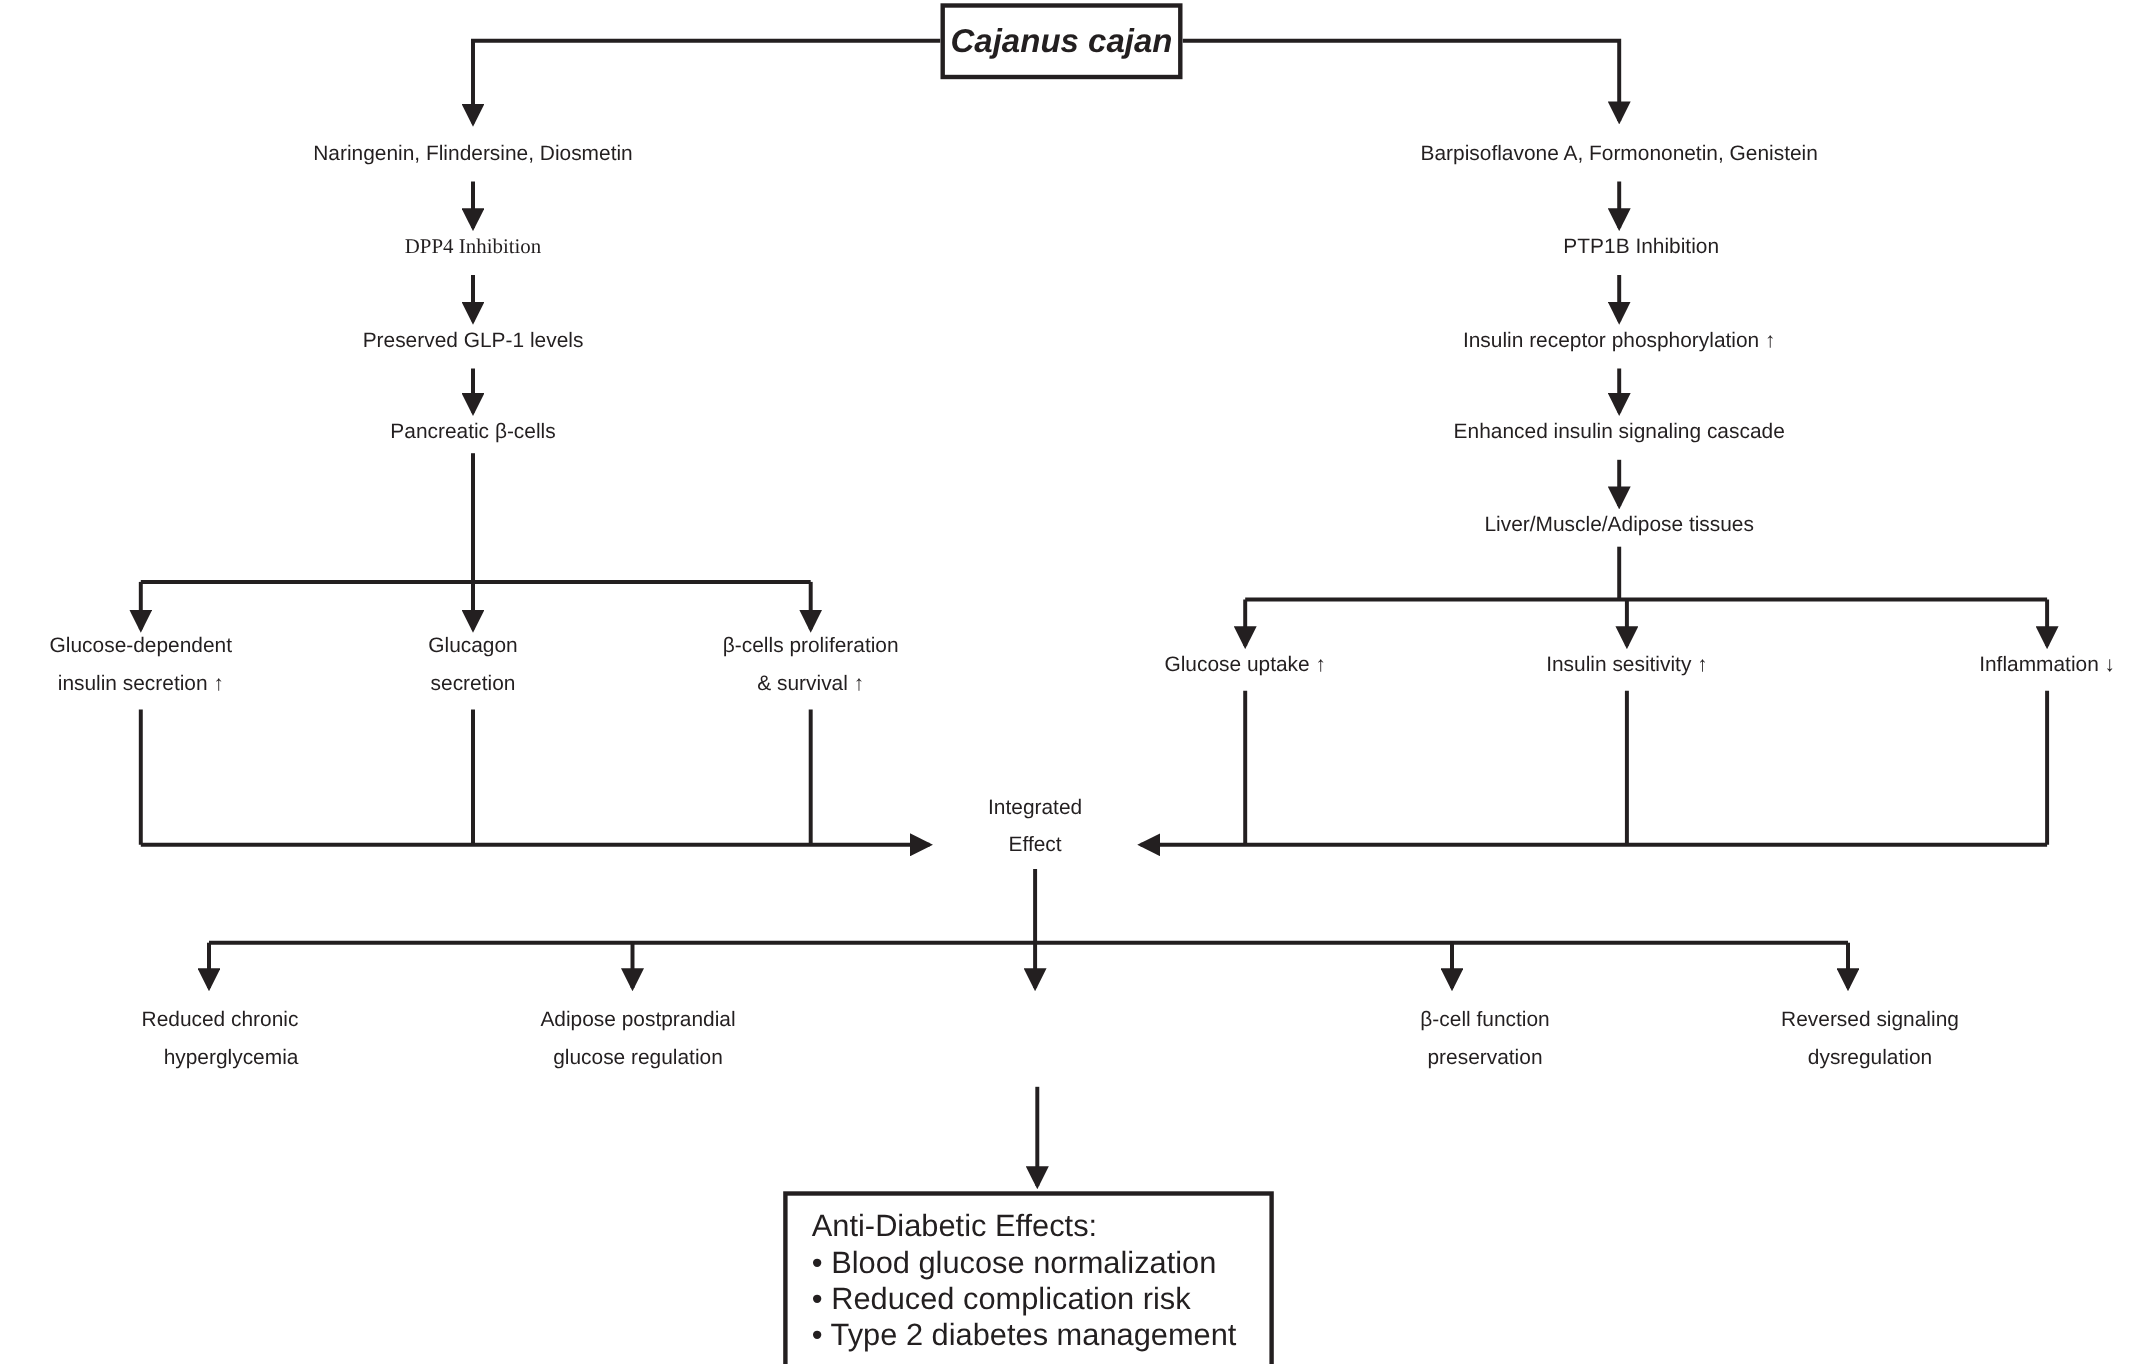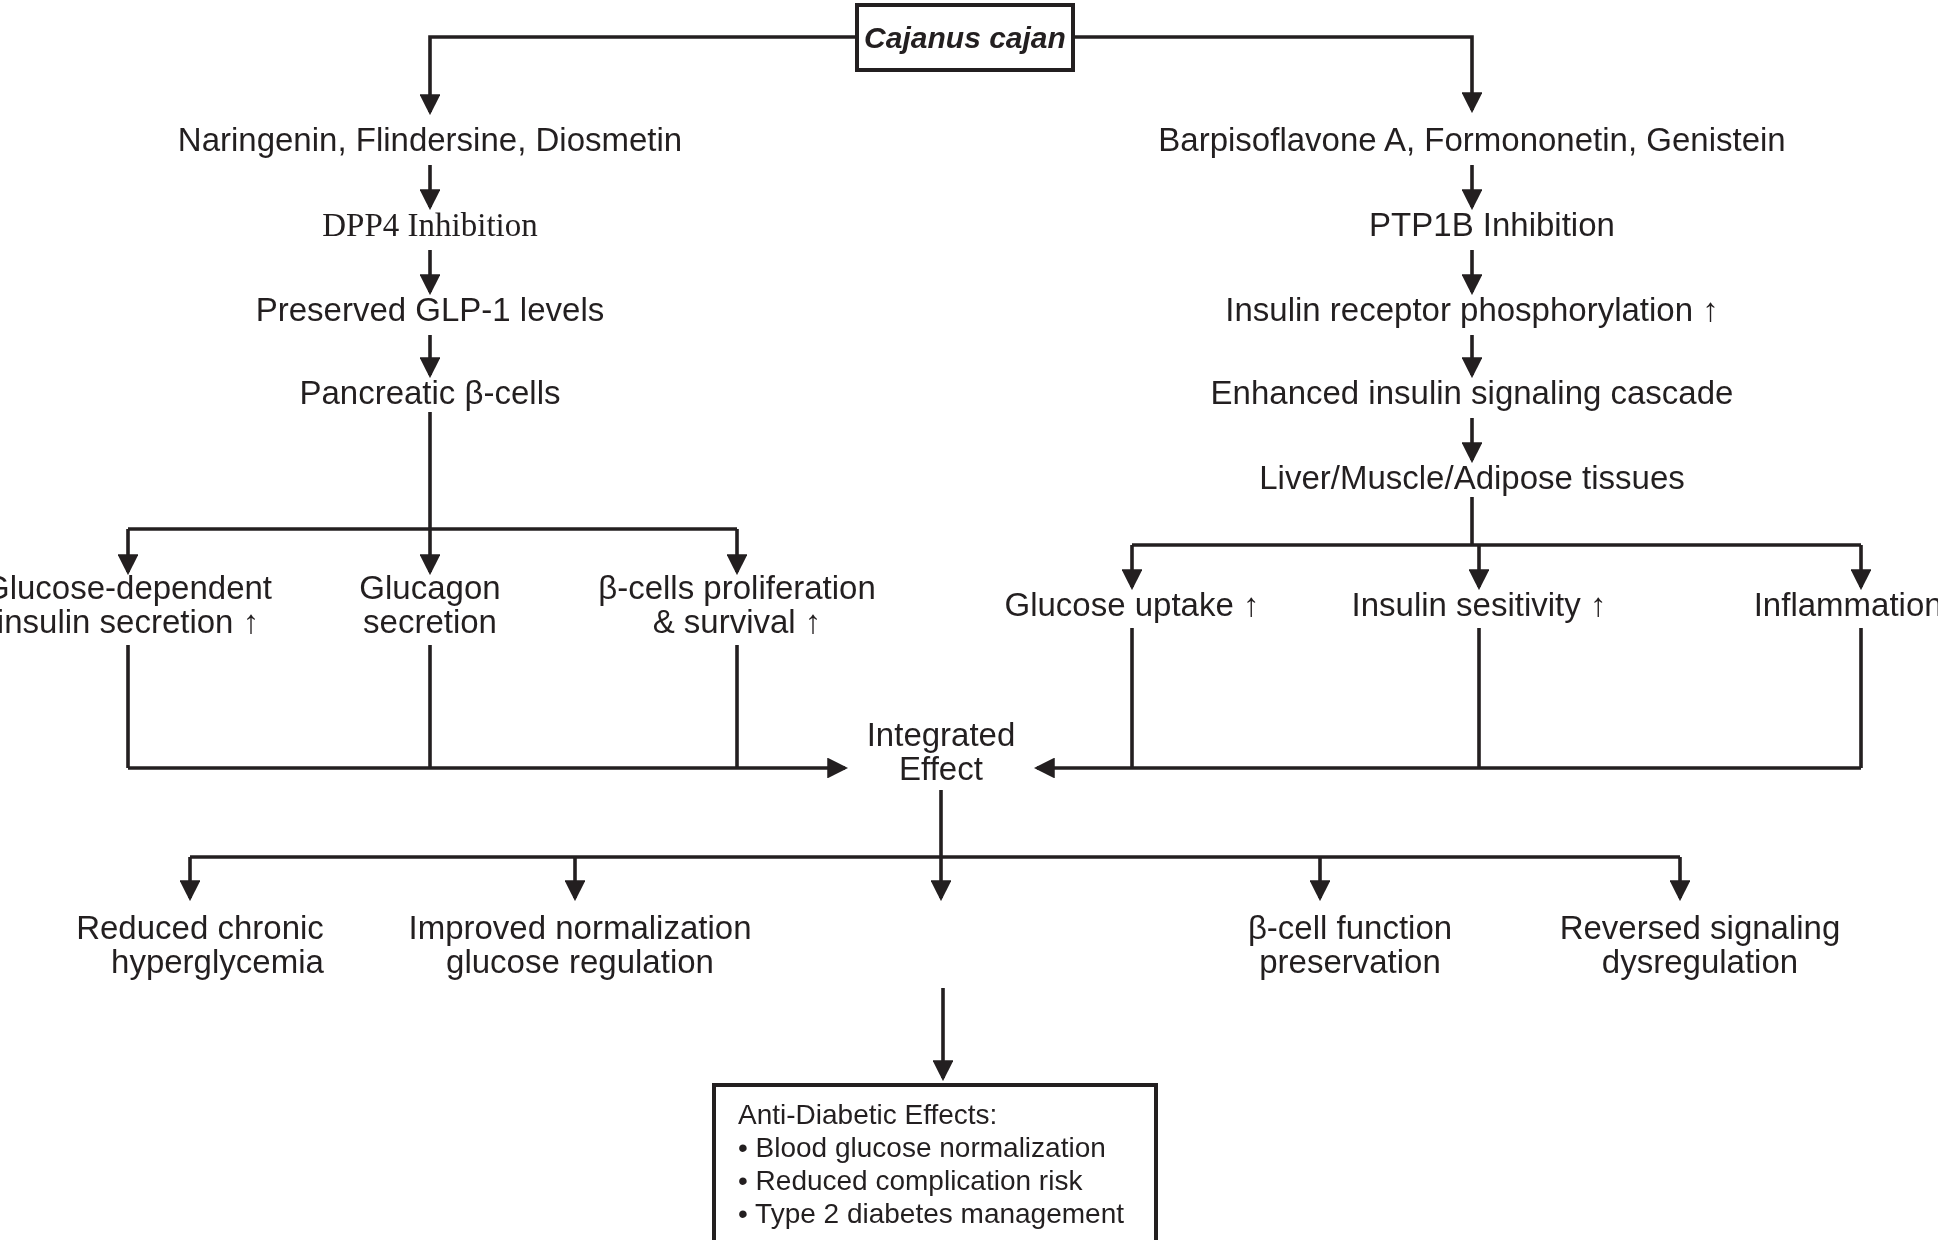--- a/index.html
+++ b/index.html
@@ -29,21 +29,21 @@
     fill: none;
   }
   #wires .ah {
     fill: #231f20;
     stroke: none;
   }
   .node {
     position: absolute;
     transform: translate(-50%, -50%);
     text-align: center;
-    font-size: 33px;
+    font-size: 19px;
     line-height: 34px;
     white-space: nowrap;
   }
   .node span { display: block; }
   .rootbox {
     position: absolute;
     left: 855px;
     top: 3px;
     width: 220px;
     height: 69px;
@@ -163,21 +163,21 @@
   <div class="node" style="left:941px; top:752px;">
     <span>Integrated</span>
     <span>Effect</span>
   </div>
 
   <div class="node" style="left:200px; top:945px;text-align:right;">
     <span>Reduced chronic</span>
     <span>hyperglycemia</span>
   </div>
   <div class="node" style="left:580px; top:945px;">
-    <span>Improved normalization</span>
+    <span>Adipose postprandial</span>
     <span>glucose regulation</span>
   </div>
   <div class="node" style="left:1330px; top:945px;margin-left:20px;">
     <span>β-cell function</span>
     <span>preservation</span>
   </div>
   <div class="node" style="left:1700px; top:945px;">
     <span>Reversed signaling</span>
     <span>dysregulation</span>
   </div>

